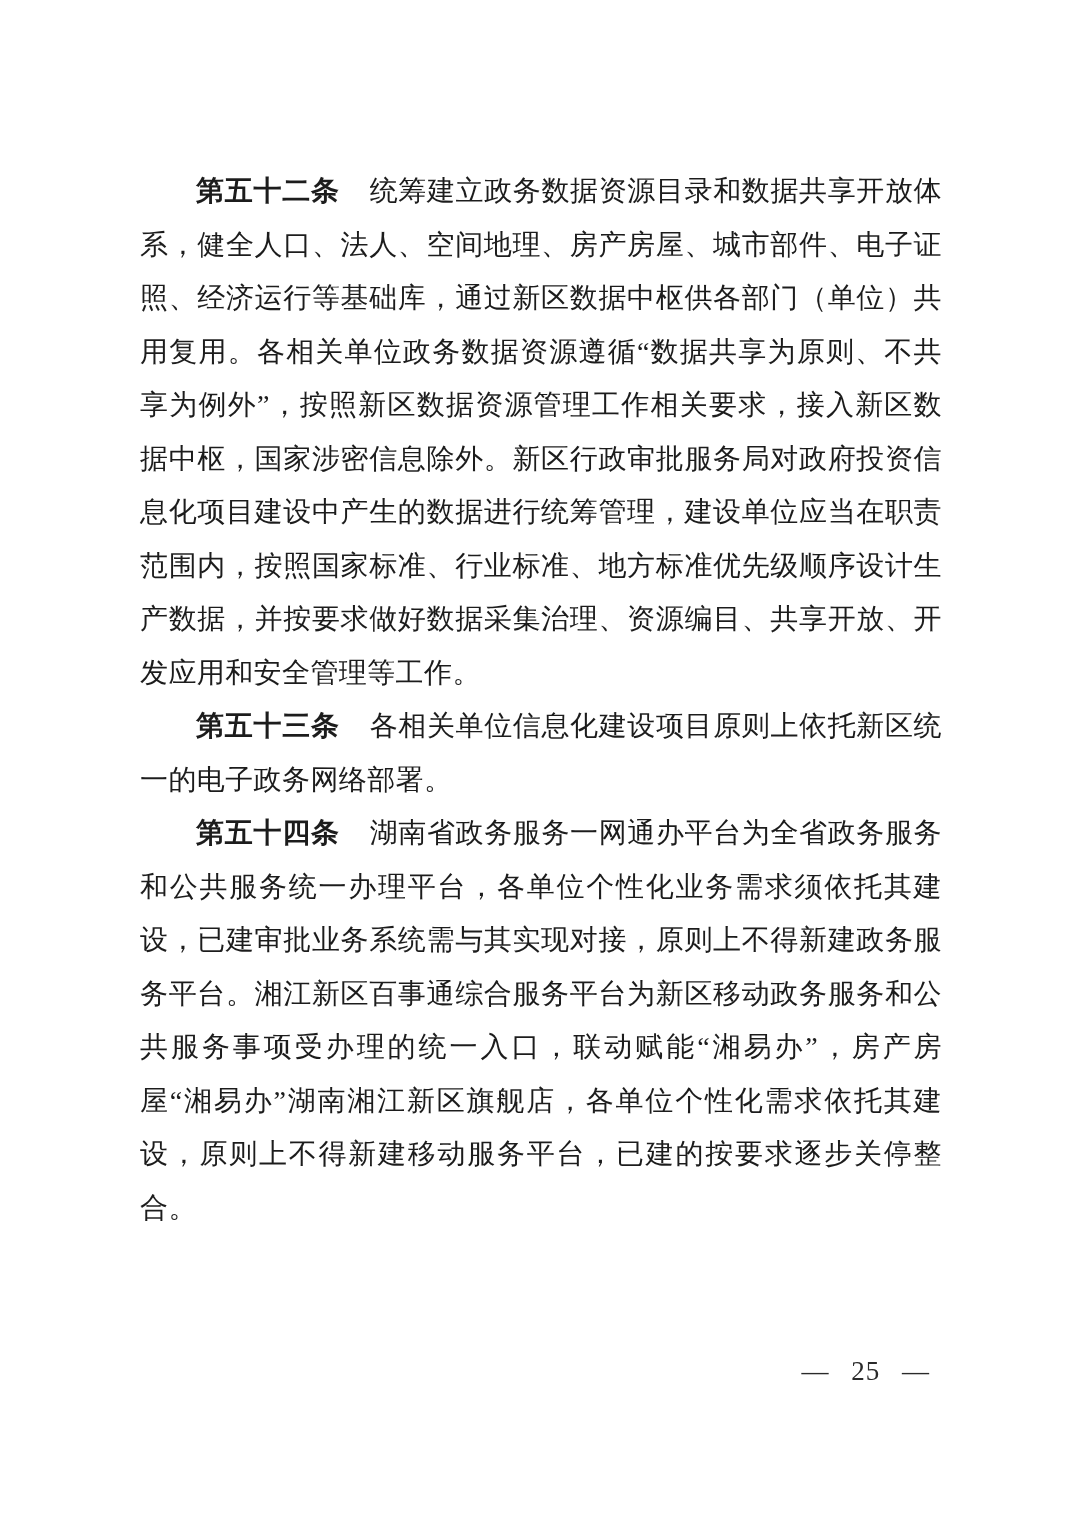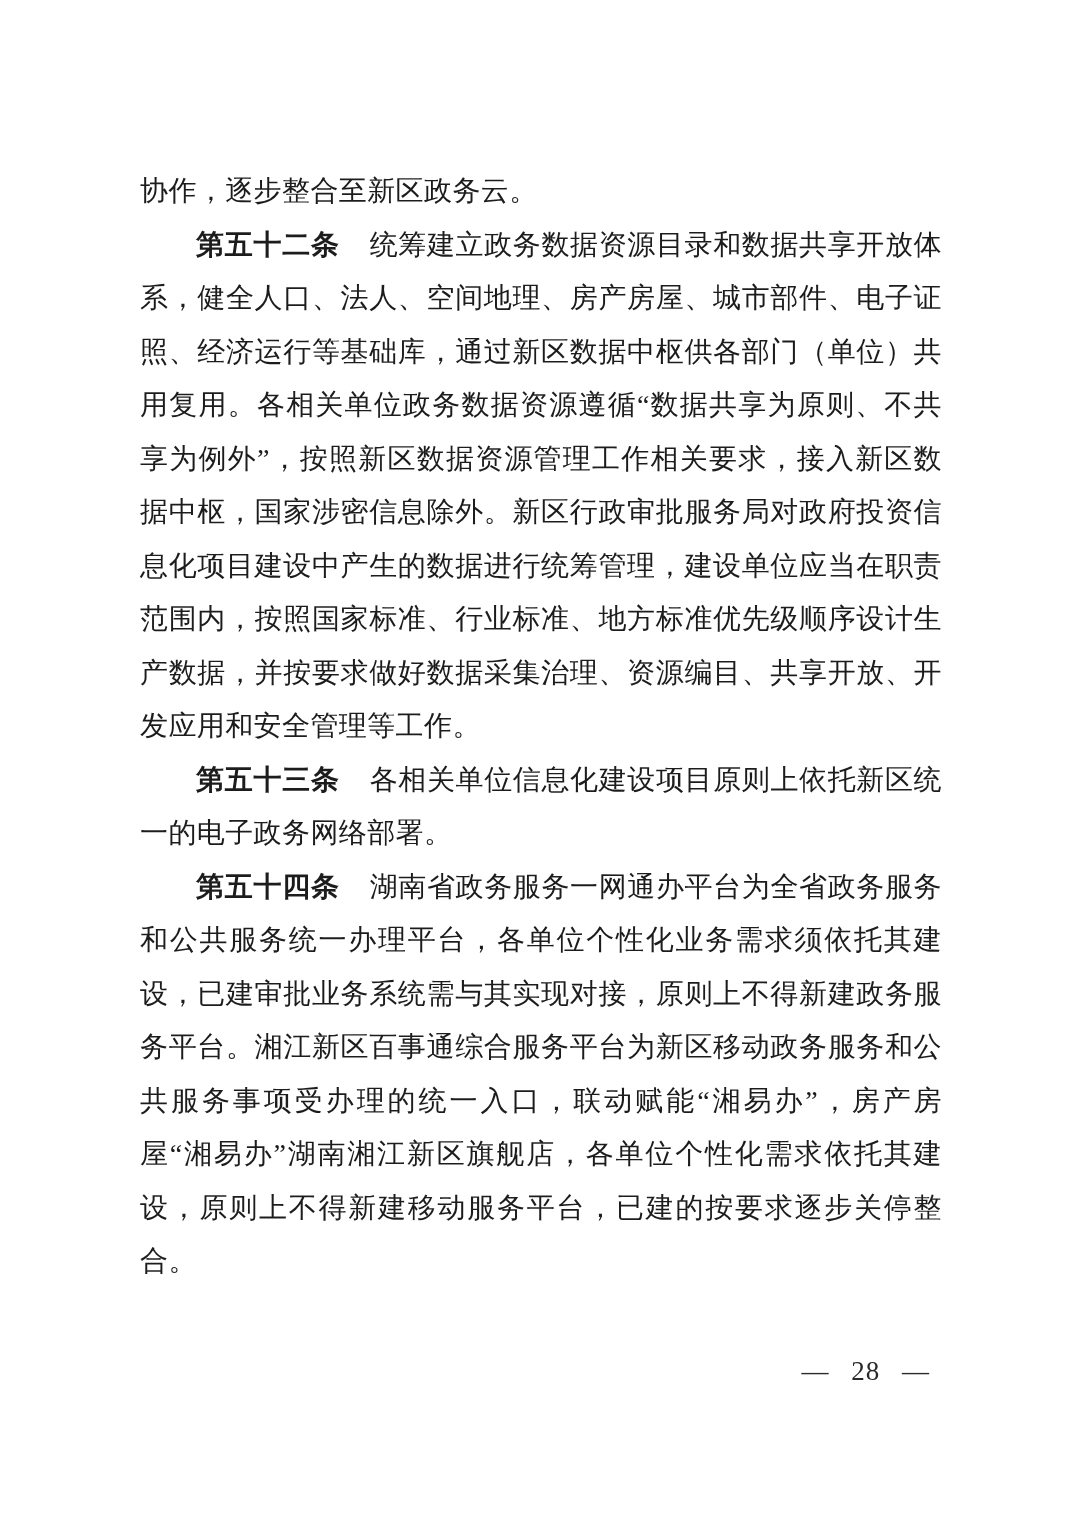--- a/index.html
+++ b/index.html
@@ -54,27 +54,26 @@
     letter-spacing: 1px;
     white-space: nowrap;
   }
 </style>
 </head>
 <body>
 
 <div class="page">
   <main class="body-text">
 
-    <p class="para continuation">协作，逐步整合至新区政务云。</p>
 
     <p class="para article"><span class="article-label">第五十二条</span><span class="article-text">统筹建立政务数据资源目录和数据共享开放体系，健全人口、法人、空间地理、房产房屋、城市部件、电子证照、经济运行等基础库，通过新区数据中枢供各部门（单位）共用复用。各相关单位政务数据资源遵循“数据共享为原则、不共享为例外”，按照新区数据资源管理工作相关要求，接入新区数据中枢，国家涉密信息除外。新区行政审批服务局对政府投资信息化项目建设中产生的数据进行统筹管理，建设单位应当在职责范围内，按照国家标准、行业标准、地方标准优先级顺序设计生产数据，并按要求做好数据采集治理、资源编目、共享开放、开发应用和安全管理等工作。</span></p>
 
     <p class="para article"><span class="article-label">第五十三条</span><span class="article-text">各相关单位信息化建设项目原则上依托新区统一的电子政务网络部署。</span></p>
 
     <p class="para article"><span class="article-label">第五十四条</span><span class="article-text">湖南省政务服务一网通办平台为全省政务服务和公共服务统一办理平台，各单位个性化业务需求须依托其建设，已建审批业务系统需与其实现对接，原则上不得新建政务服务平台。湘江新区百事通综合服务平台为新区移动政务服务和公共服务事项受办理的统一入口，联动赋能“湘易办”，房产房屋“湘易办”湖南湘江新区旗舰店，各单位个性化需求依托其建设，原则上不得新建移动服务平台，已建的按要求逐步关停整合。</span></p>
 
 
   </main>
 
   <footer class="page-footer">
-    <span class="page-number">— 28 —</span>
+    <span class="page-number">— 25 —</span>
   </footer>
 </div>
 
 </body></html>

